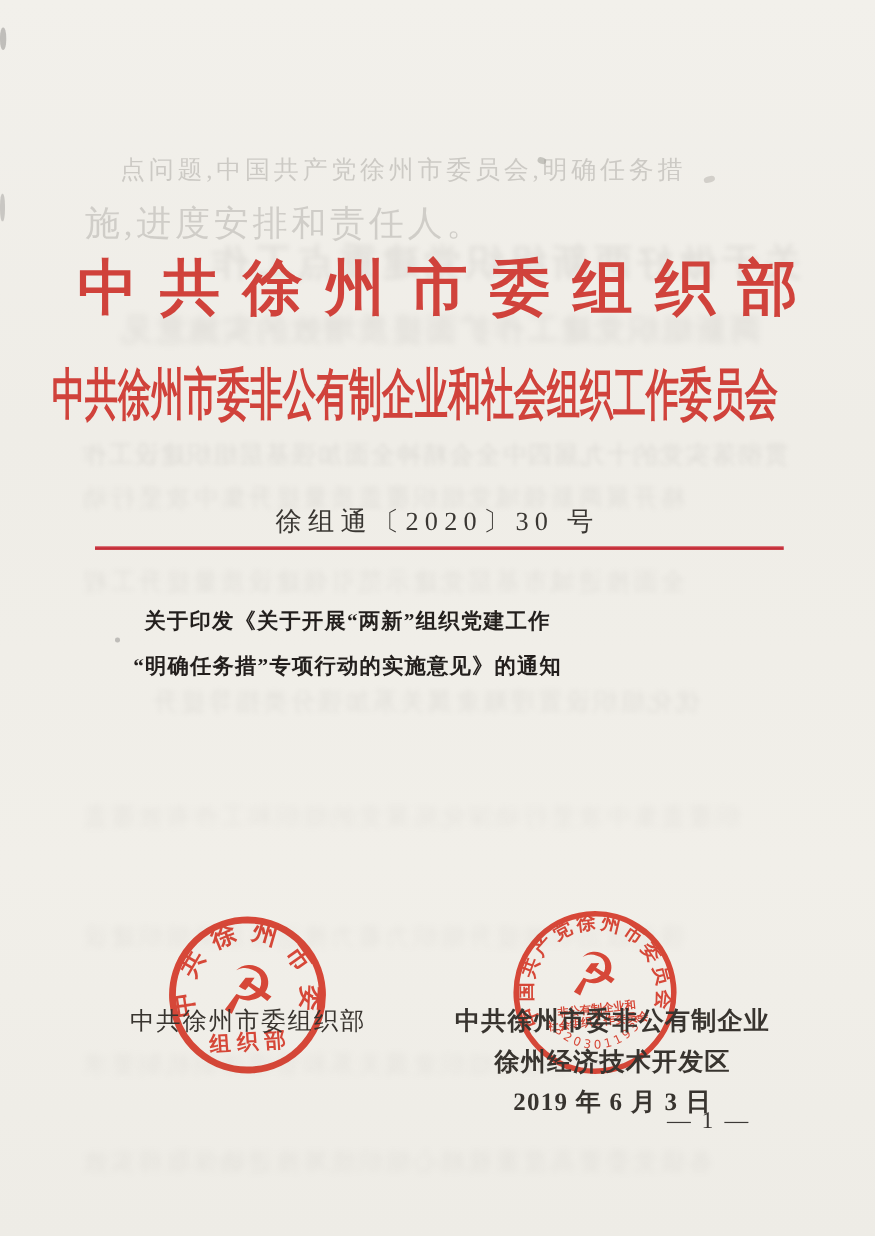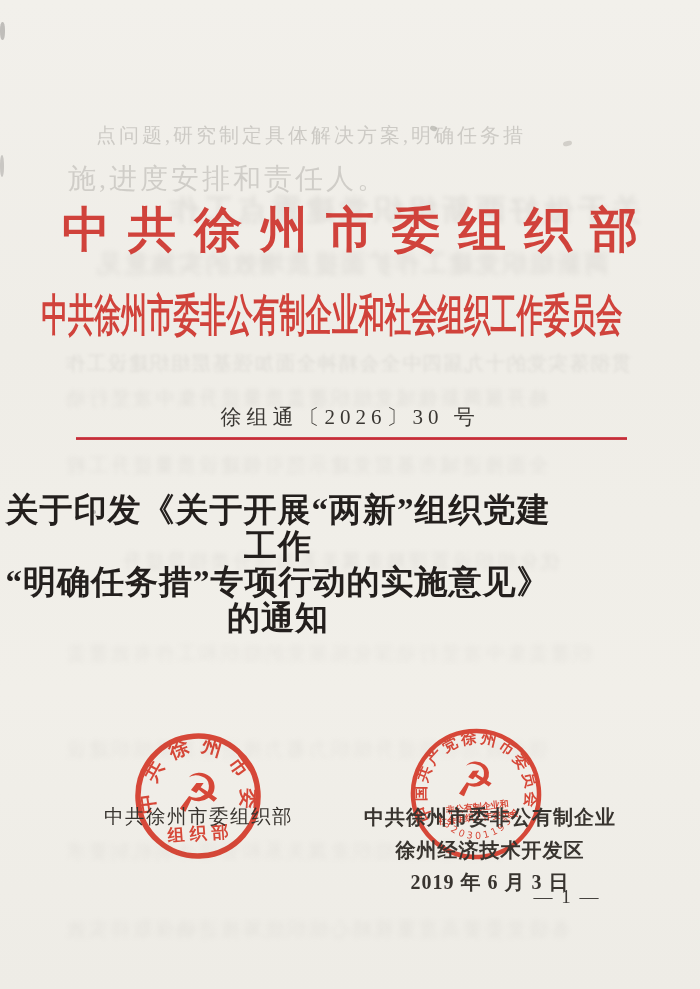--- a/index.html
+++ b/index.html
@@ -27,22 +27,22 @@
   }
   .doc-number{
     left:0;top:403px;width:700px;text-align:center;
     font-size:21px;color:#3a3733;letter-spacing:5px;
   }
   .red-rule{
     left:76px;top:437px;width:551px;height:3px;
     background:linear-gradient(180deg,#d4505a 0%,#c22b35 55%,#cf4750 100%);
   }
   .doc-title{
-    left:0;top:492px;width:556px;text-align:center;
-    font-size:33px;line-height:36px;font-weight:bold;color:#231f1d;
+    left:0;top:479px;width:556px;text-align:center;
+    font-size:17px;line-height:36px;font-weight:bold;color:#231f1d;
     letter-spacing:1px;
   }
   .body-text{
     left:87px;top:574px;width:529px;
     font-size:20.5px;line-height:28.5px;color:#35322d;
     text-align:justify;letter-spacing:0.5px;
   }
   .body-text p{margin:0;}
   .body-text p.indent{text-indent:2em;}
   .seal{mix-blend-mode:multiply;opacity:0.92;}
@@ -60,21 +60,21 @@
     left:512px;top:886px;width:110px;text-align:center;
     font-size:19px;color:#3c3936;letter-spacing:2px;white-space:nowrap;
   }
 </style>
 </head>
 <body>
 
 <div class="page">
 
   <div class="abs" style="left:0;top:0;width:700px;height:989px;">
-      <div class="bt" style="left: 96px; top: 122px; font-size: 20px; opacity: 0.4; filter: blur(0.5px); letter-spacing: 3px;">点问题,研究制定具体解决方案,明确任务措</div>
+      <div class="bt" style="left: 96px; top: 122px; font-size: 20px; opacity: 0.4; filter: blur(0.5px); letter-spacing: 3px;">点问题,中国共产党徐州市委员会,明确任务措</div>
       <div class="bt" style="left: 68px; top: 160px; font-size: 28px; opacity: 0.36; filter: blur(0.5px); letter-spacing: 3px;">施,进度安排和责任人。</div>
       <div class="bt" style="left: 165px; top: 190px; font-size: 30px; opacity: 0.15; filter: blur(2.2px); letter-spacing: 4px; transform: scaleX(-1); font-weight: bold;">关于做好两新组织党建重点工作</div>
       <div class="bt" style="left: 95px; top: 247px; font-size: 25px; opacity: 0.14; filter: blur(2.4px); letter-spacing: 2px; transform: scaleX(-1); font-weight: bold;">两新组织党建工作扩面提质增效的实施意见</div>
       <div class="bt" style="left: 64px; top: 350px; font-size: 20px; opacity: 0.17; filter: blur(1.8px); letter-spacing: 1px; transform: scaleX(-1);">贯彻落实党的十九届四中全会精神全面加强基层组织建设工作</div>
       <div class="bt" style="left: 64px; top: 385px; font-size: 20px; opacity: 0.15; filter: blur(2px); letter-spacing: 2px; transform: scaleX(-1);">格开展两新领域党组织覆盖质量提升集中攻坚行动</div>
       <div class="bt" style="left: 64px; top: 452px; font-size: 20px; opacity: 0.13; filter: blur(2.2px); letter-spacing: 2px; transform: scaleX(-1);">全面推进城市基层党建示范引领建设质量提升工程</div>
       <div class="bt" style="left: 120px; top: 548px; font-size: 20px; opacity: 0.14; filter: blur(2px); letter-spacing: 2px; transform: scaleX(-1);">优化组织设置理顺隶属关系加强分类指导提升</div>
       <div class="bt" style="left: 64px; top: 640px; font-size: 20px; opacity: 0.1; filter: blur(2.4px); letter-spacing: 2px; transform: scaleX(-1);">织覆盖集中攻坚行动深化拓展党的组织和工作有效覆盖</div>
       <div class="bt" style="left: 64px; top: 736px; font-size: 20px; opacity: 0.11; filter: blur(2.4px); letter-spacing: 2px; transform: scaleX(-1);">强化政治功能提升组织力着力推进基层党组织建设</div>
       <div class="bt" style="left: 64px; top: 838px; font-size: 20px; opacity: 0.1; filter: blur(2.4px); letter-spacing: 2px; transform: scaleX(-1);">调整理顺党组织隶属关系和管理体制机制要求</div>
@@ -85,21 +85,21 @@
   <div class="speck" style="left:0;top:155px;width:4px;height:22px;background:#8e8c89;opacity:.4;"></div>
   <div class="speck" style="left:430px;top:126px;width:7px;height:5px;background:#a9a6a0;opacity:.6;transform:rotate(20deg);"></div>
   <div class="speck" style="left:563px;top:141px;width:9px;height:5px;background:#b3b0aa;opacity:.5;transform:rotate(-15deg);"></div>
   <div class="speck" style="left:92px;top:510px;width:4px;height:4px;background:#8e8c89;opacity:.5;"></div>
 
   <div class="abs red-head-1">中共徐州市委组织部</div>
   <div class="abs red-head-2">
     <span>中共徐州市委非公有制企业和社会组织工作委员会</span>
   </div>
 
-  <div class="abs doc-number">徐组通〔2026〕30 号</div>
+  <div class="abs doc-number">徐组通〔2020〕30 号</div>
 
   <div class="abs red-rule"></div>
 
   <div class="abs doc-title">
     <div>关于印发《关于开展“两新”组织党建工作</div>
     <div>“明确任务措”专项行动的实施意见》的通知</div>
   </div>
 
 
   <svg class="abs seal seal-left" viewBox="0 0 134 134" xmlns="http://www.w3.org/2000/svg">

